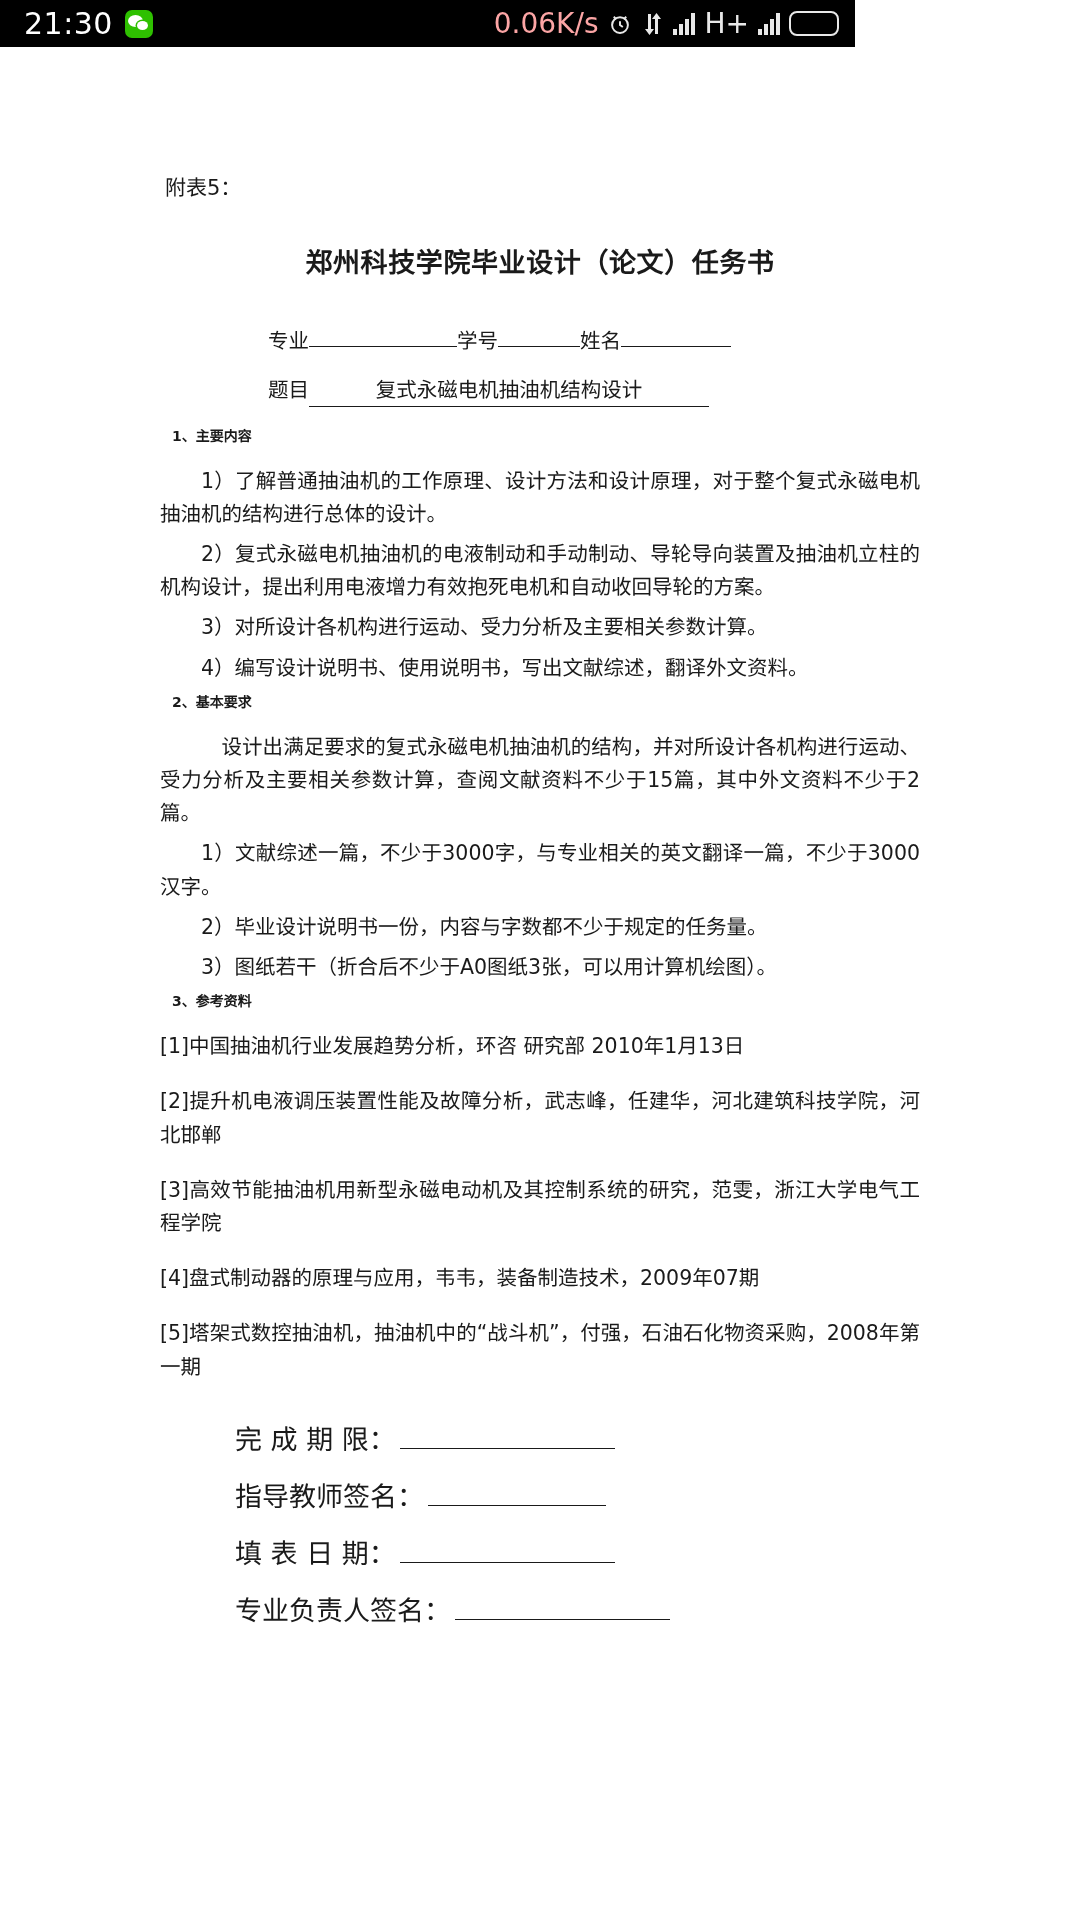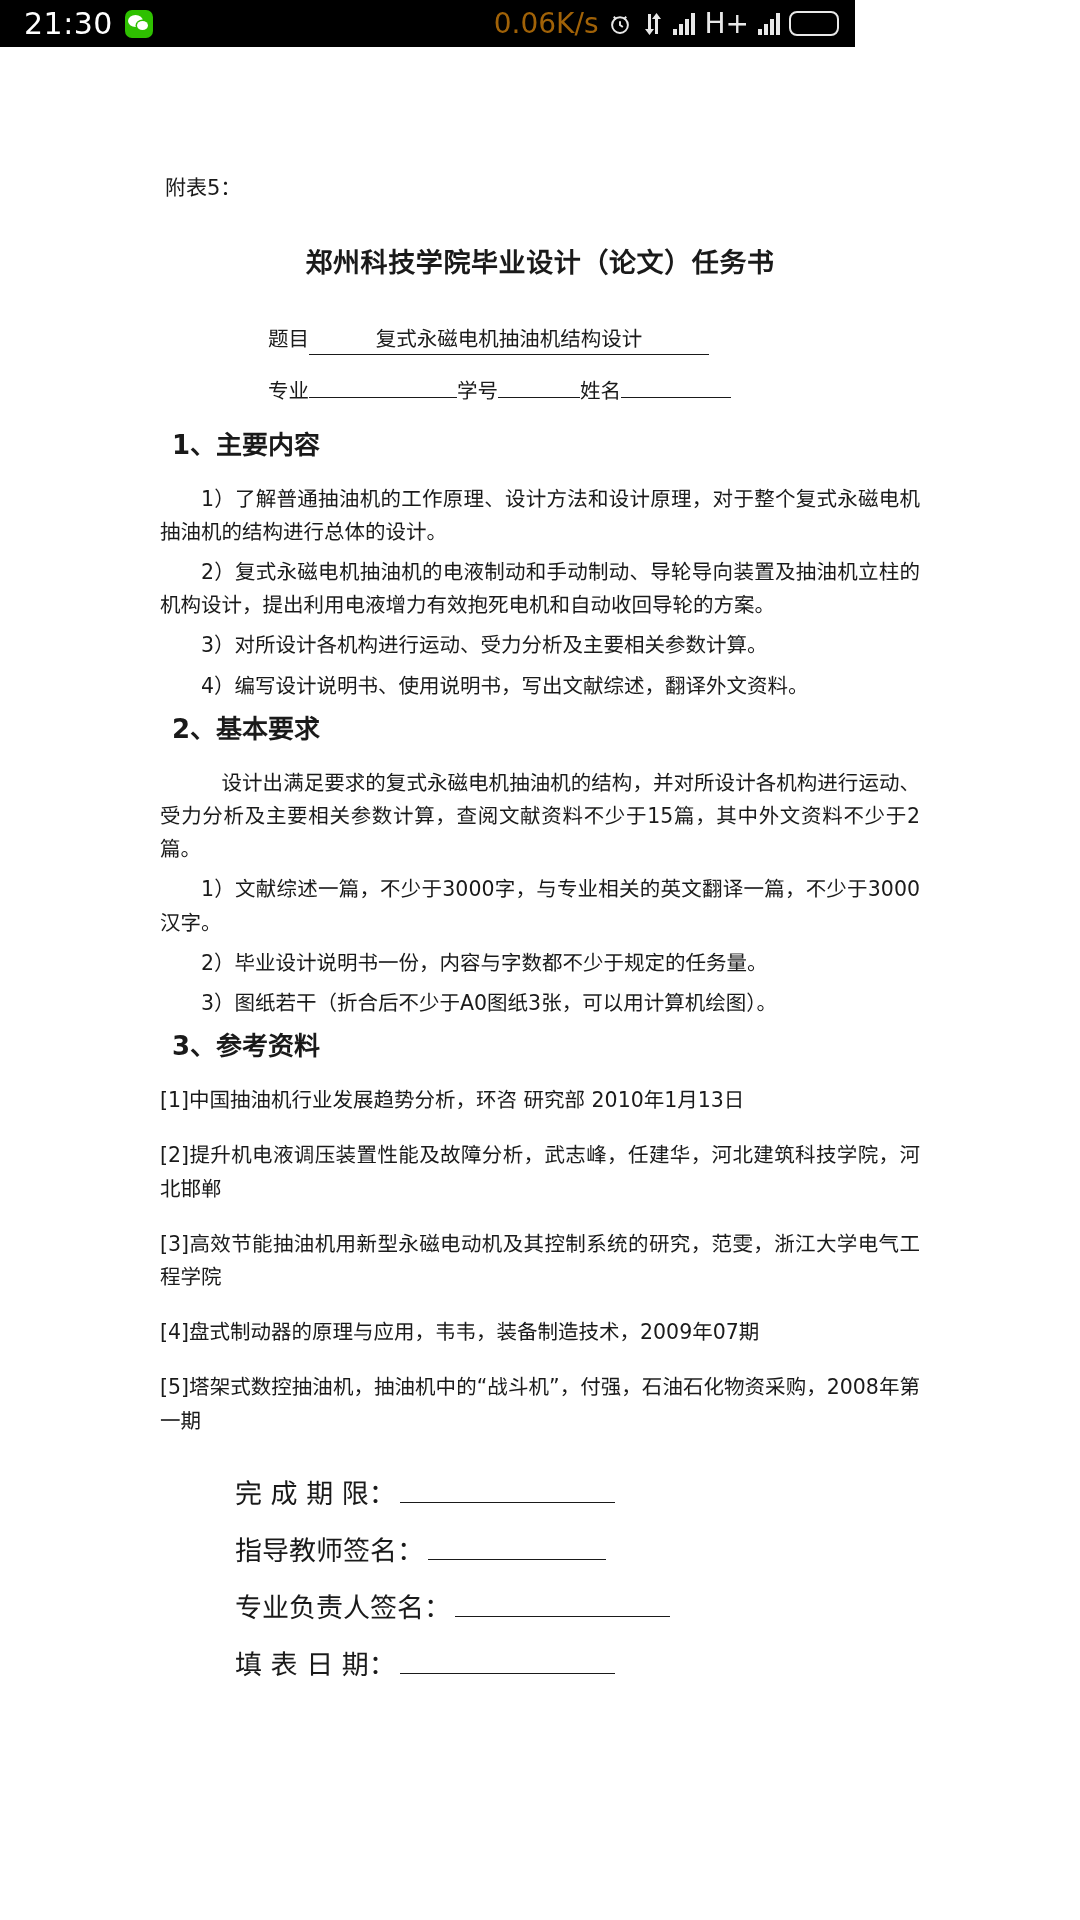--- a/index.html
+++ b/index.html
@@ -35,21 +35,21 @@
     background: #ffffff; left: 3px; top: 5px;
   }
   .sb-wechat .bub-b {
     position: absolute; width: 11px; height: 9px; border-radius: 50%;
     background: #ffffff; left: 12px; top: 11px;
     box-shadow: 0 0 0 1.5px #2ec000;
   }
   .sb-right {
     margin-left: auto; display: flex; align-items: center; gap: 9px;
   }
-  .sb-speed { color: #a16207; font-size: 28px; line-height: 1; }
+  .sb-speed { color: #fca5a5; font-size: 28px; line-height: 1; }
   .sb-icon { display: flex; align-items: center; }
 
   .bars { display: flex; align-items: flex-end; gap: 2px; height: 22px; }
   .bars i { display: block; width: 4px; background: #e8e8e8; }
   .bars i:nth-child(1) { height: 6px; }
   .bars i:nth-child(2) { height: 11px; }
   .bars i:nth-child(3) { height: 16px; }
   .bars i:nth-child(4) { height: 22px; }
   .sb-net { color: #e8e8e8; font-size: 28px; line-height: 1; }
   .battery {
@@ -83,21 +83,21 @@
     display: inline-block; border-bottom: 1.6px solid #1a1a1a;
     vertical-align: baseline; text-align: center;
   }
   .ul-blank { height: 1.15em; }
 
   .lead {
     font-size: 20.5px; line-height: 1.5; margin: 0 0 24px 108px;
   }
 
   .h-sec {
-    font-size: 26px; font-weight: 700; line-height: 1.5;
+    font-size: 14px; font-weight: 700; line-height: 1.5;
     margin: 0 0 18px 12px;
   }
   .h-sec .num { font-weight: 700; }
 
   p.body {
     font-size: 20.5px; line-height: 1.62; margin: 0 0 7px 0;
     text-indent: 2em; text-align: justify; text-justify: inter-ideograph;
   }
   p.ref {
     font-size: 20.5px; line-height: 1.62; margin: 0 0 22px 0;
@@ -161,25 +161,25 @@
 </div>
 
 <div class="page">
   <div class="doc">
 
     <div class="label-top">附表5：</div>
 
     <div class="doc-title">郑州科技学院毕业设计（论文）任务书</div>
 
     <div class="field-line">
+      <span>专业</span><span class="ul ul-blank" style="width:148px"></span><span>学号</span><span class="ul ul-blank" style="width:82px"></span><span>姓名</span><span class="ul ul-blank" style="width:110px"></span>
+    </div>
+
+    <div class="field-line">
       <span>题目</span><span class="ul" style="width:400px">复式永磁电机抽油机结构设计</span>
-    </div>
-
-    <div class="field-line">
-      <span>专业</span><span class="ul ul-blank" style="width:148px"></span><span>学号</span><span class="ul ul-blank" style="width:82px"></span><span>姓名</span><span class="ul ul-blank" style="width:110px"></span>
     </div>
 
 
     <div class="h-sec">
       <span class="num">1</span><span>、</span><span>主要内容</span>
     </div>
     <p class="body">1）了解普通抽油机的工作原理、设计方法和设计原理，对于整个复式永磁电机抽油机的结构进行总体的设计。</p>
     <p class="body">2）复式永磁电机抽油机的电液制动和手动制动、导轮导向装置及抽油机立柱的机构设计，提出利用电液增力有效抱死电机和自动收回导轮的方案。</p>
     <p class="body">3）对所设计各机构进行运动、受力分析及主要相关参数计算。</p>
     <p class="body">4）编写设计说明书、使用说明书，写出文献综述，翻译外文资料。</p>
@@ -202,22 +202,22 @@
     <p class="ref">[5]塔架式数控抽油机，抽油机中的“战斗机”，付强，石油石化物资采购，2008年第一期</p>
 
     <div class="sign-block">
       <div class="sign-row">
         <span class="lab">完 成 期 限：</span><span class="ul ul-blank" style="width:215px"></span>
       </div>
       <div class="sign-row">
         <span class="lab">指导教师签名：</span><span class="ul ul-blank" style="width:178px"></span>
       </div>
       <div class="sign-row">
+        <span class="lab">填 表 日 期：</span><span class="ul ul-blank" style="width:215px"></span>
+      </div>
+      <div class="sign-row">
         <span class="lab">专业负责人签名：</span><span class="ul ul-blank" style="width:215px"></span>
-      </div>
-      <div class="sign-row">
-        <span class="lab">填 表 日 期：</span><span class="ul ul-blank" style="width:215px"></span>
       </div>
     </div>
 
     <div class="pagefill"></div>
   </div>
 </div>
 
 </body></html>

